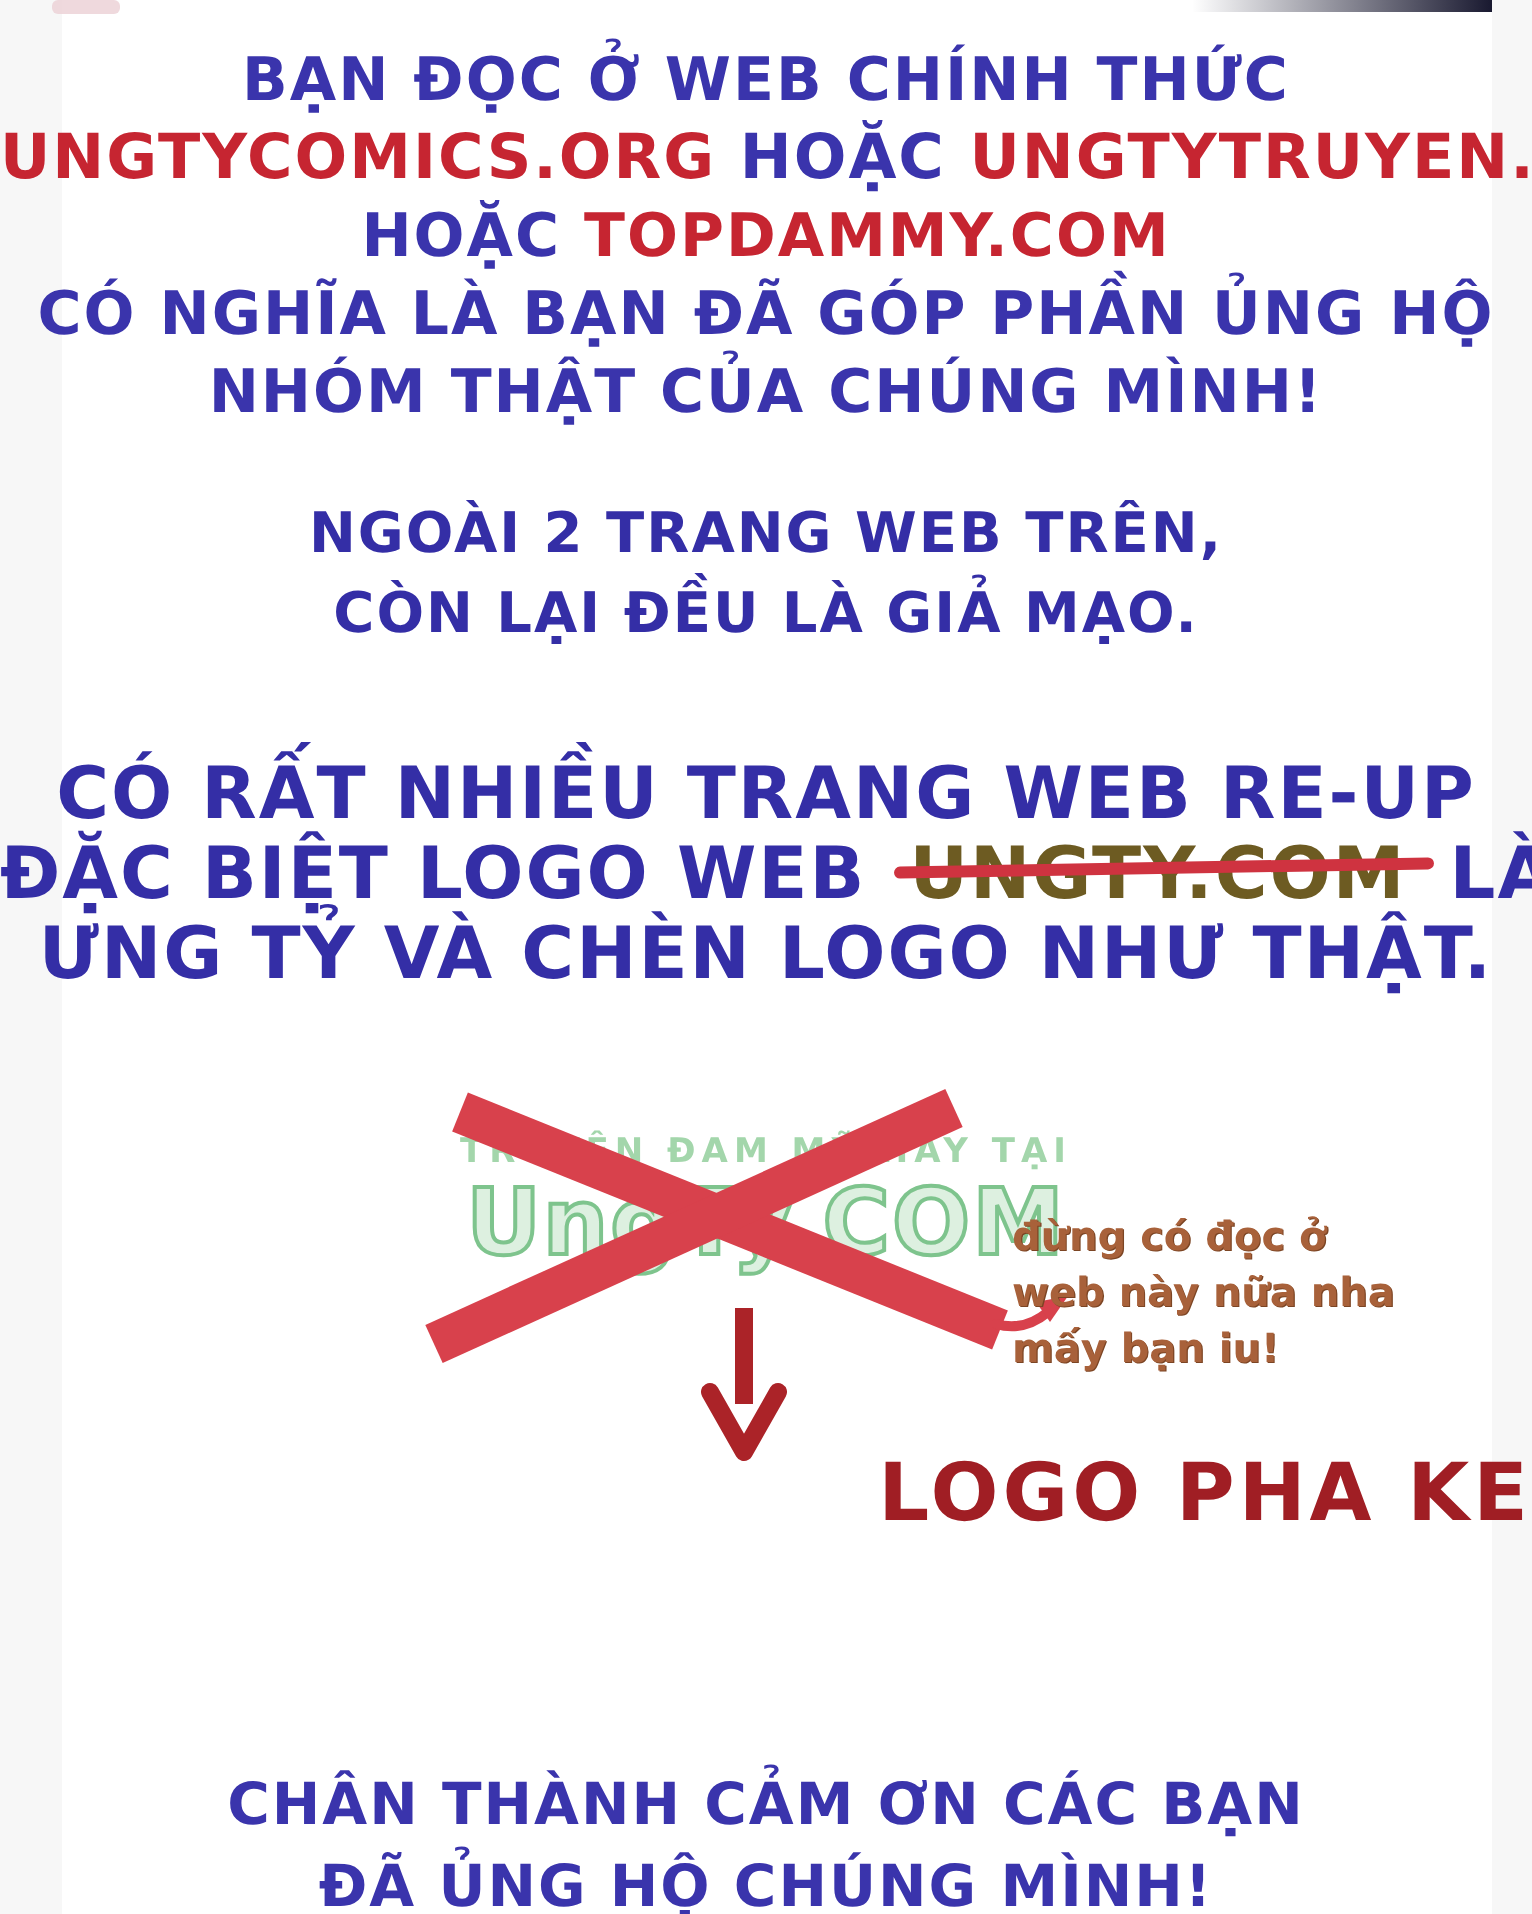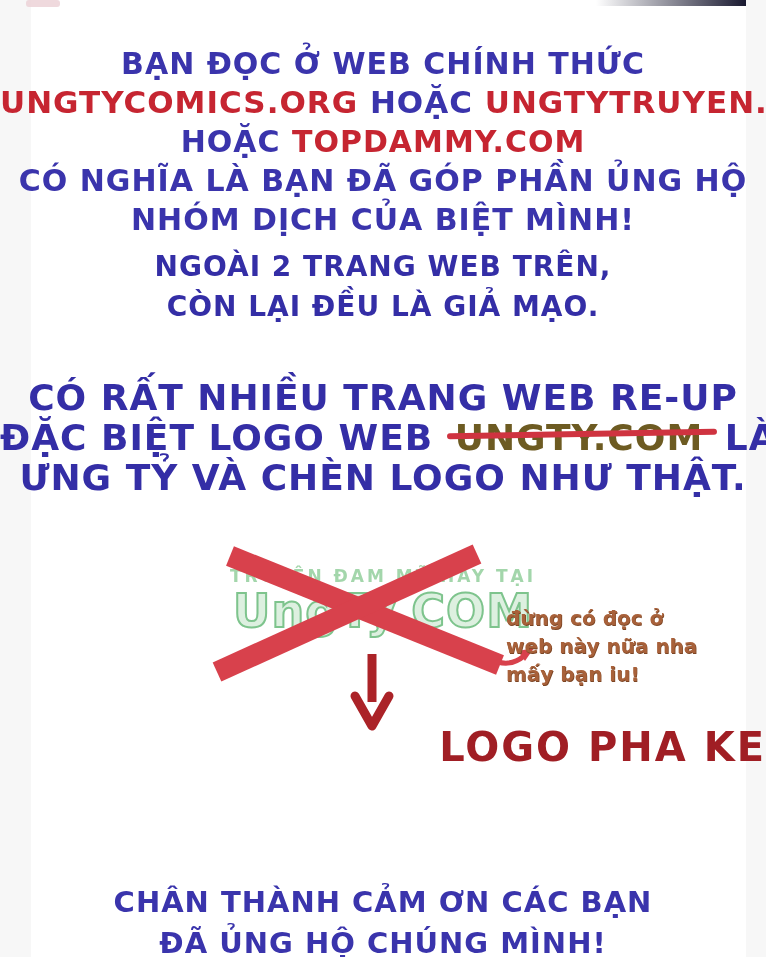--- a/index.html
+++ b/index.html
@@ -12,21 +12,21 @@
 
   
   .edge{top:0;height:957px;background:#f7f7f7;}
   .edge.left{left:0;width:31px;}
   .edge.right{left:746px;width:20px;}
   .top-strip{left:596px;top:0;width:150px;height:6px;
     background:linear-gradient(to right,rgba(140,140,160,0),#191930);}
   .pink-smudge{left:26px;top:0;width:34px;height:7px;background:#ecd2d7;border-radius:3px;opacity:.85;}
 
   
-  .notice{top:21px;line-height:39px;font-size:30px;letter-spacing:1px;color:#3a34ac;margin-top:23px;}
+  .notice{top:21px;line-height:39px;font-size:30px;letter-spacing:1px;color:#3a34ac;}
   .notice .sz31{font-size:31px;}
   .red{color:#c62531;}
   .blue{color:#3a34ac;}
 
   .warning{top:247px;line-height:40px;font-size:28px;letter-spacing:1px;color:#342ea6;}
   .detail{top:378px;line-height:40px;font-size:36px;letter-spacing:1px;color:#342ea6;}
 
   .fake-site{position:relative;color:#6d5b22;margin:0 8px;display:inline-block;}
   .strike{position:absolute;left:-8px;right:-14px;top:13px;height:6px;background:#cf3340;
     transform:rotate(-1deg);border-radius:3px;}
@@ -58,21 +58,21 @@
     <div class="sz31">
       <span class="red">UNGTYCOMICS.ORG</span>
       <span class="blue">HOẶC</span>
       <span class="red">UNGTYTRUYEN.COM</span>
     </div>
     <div>
       <span class="blue">HOẶC</span>
       <span class="red">TOPDAMMY.COM</span>
     </div>
     <div>CÓ NGHĨA LÀ BẠN ĐÃ GÓP PHẦN ỦNG HỘ</div>
-    <div>NHÓM DỊCH CỦA BIỆT MÌNH!</div>
+    <div>NHÓM THẬT CỦA CHÚNG MÌNH!</div>
   </section>
 
   <section class="abs centerline warning">
     <div>NGOÀI 2 TRANG WEB TRÊN,</div>
     <div>CÒN LẠI ĐỀU LÀ GIẢ MẠO.</div>
   </section>
 
   <section class="abs centerline detail">
     <div>CÓ RẤT NHIỀU TRANG WEB RE-UP</div>
     <div>

